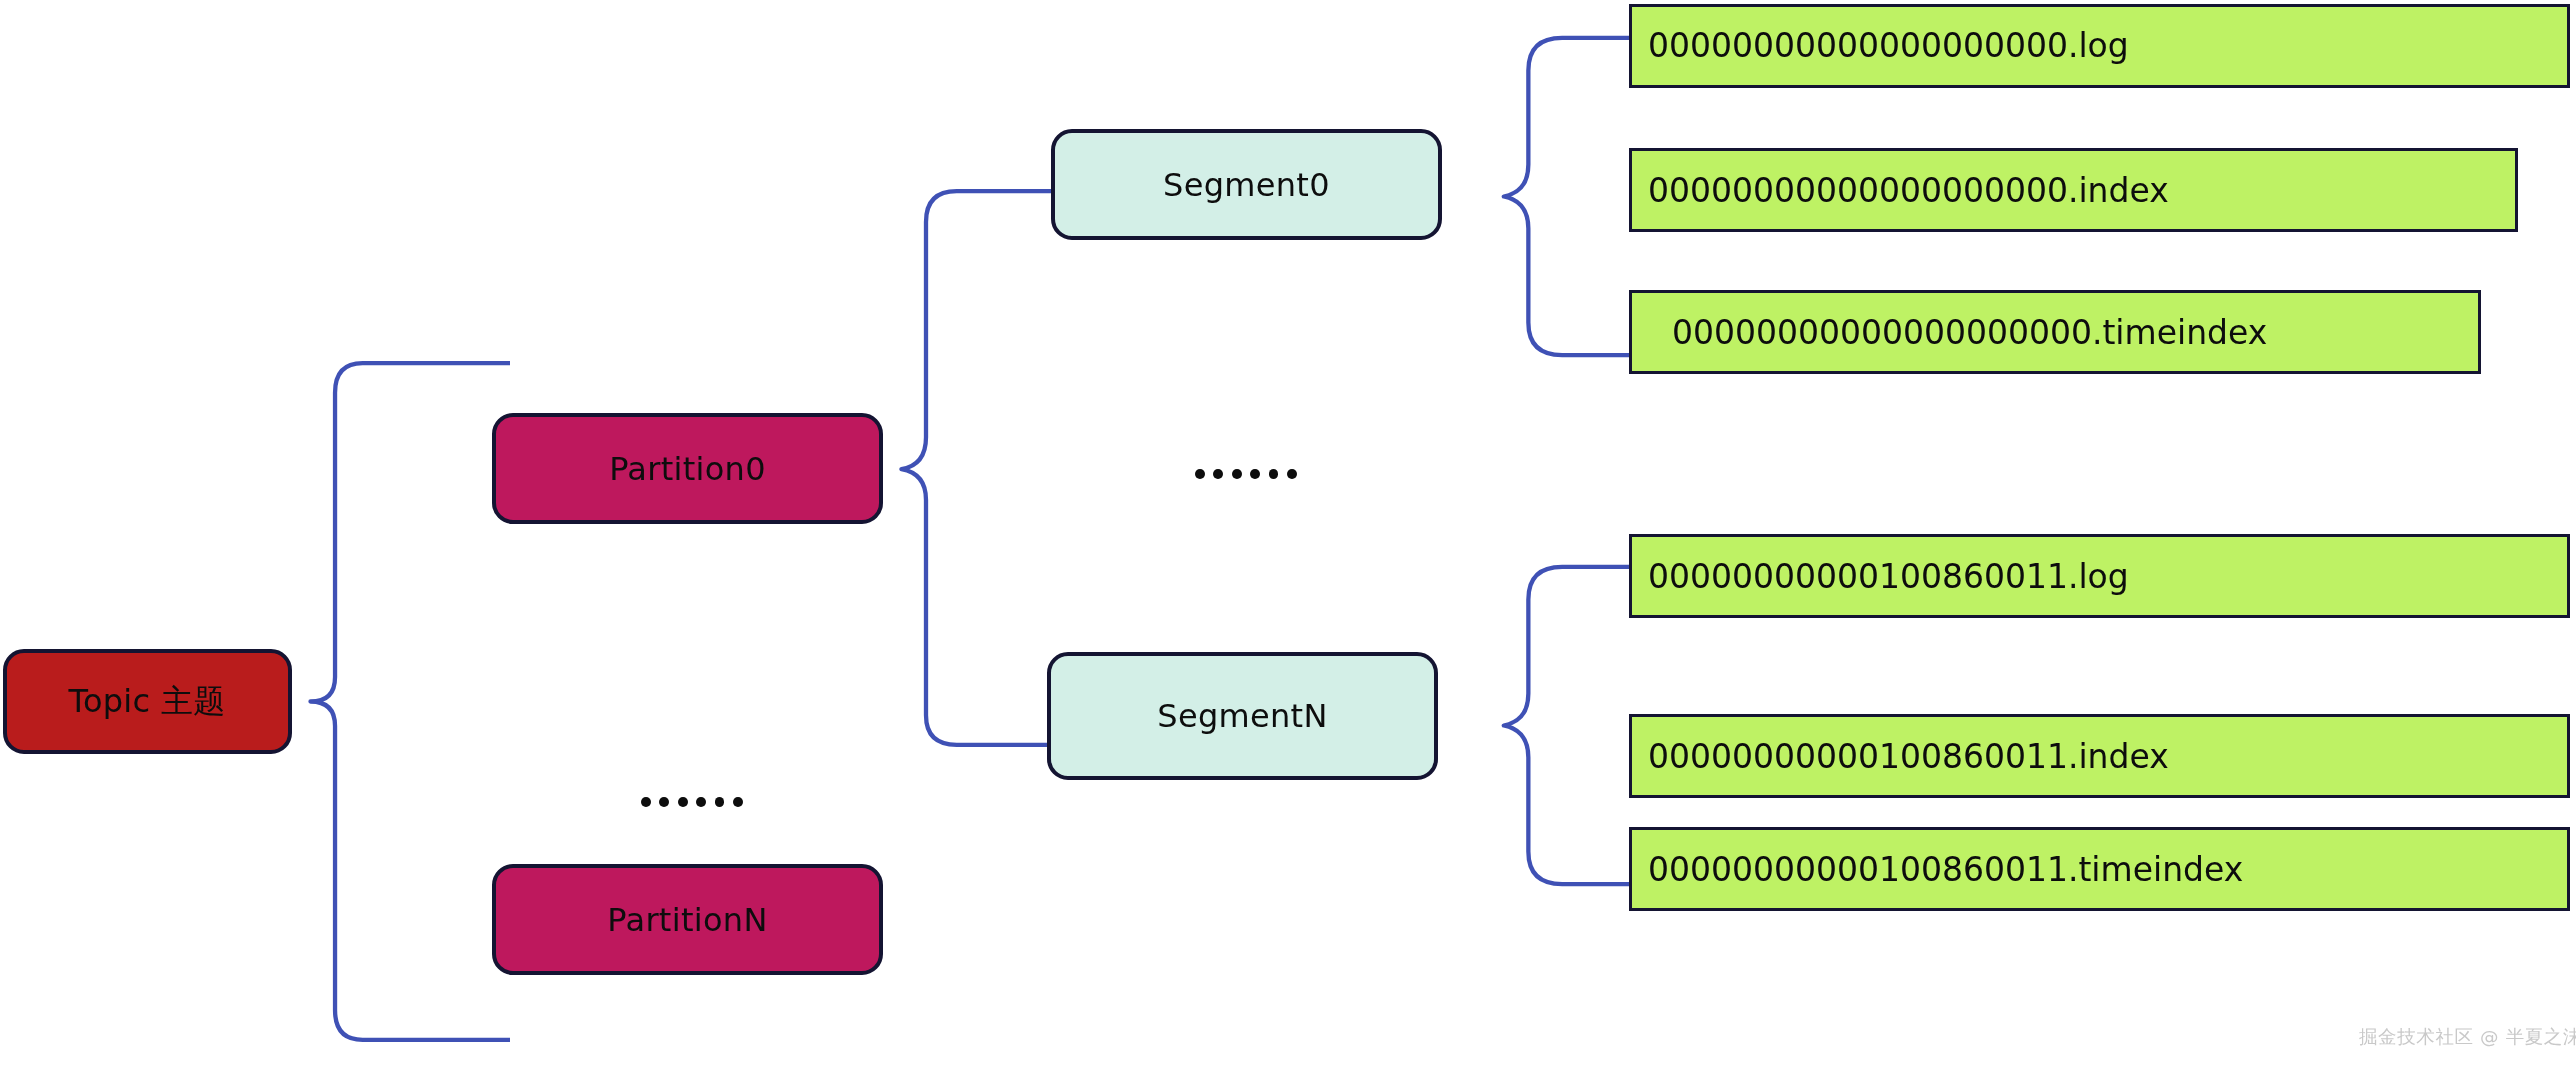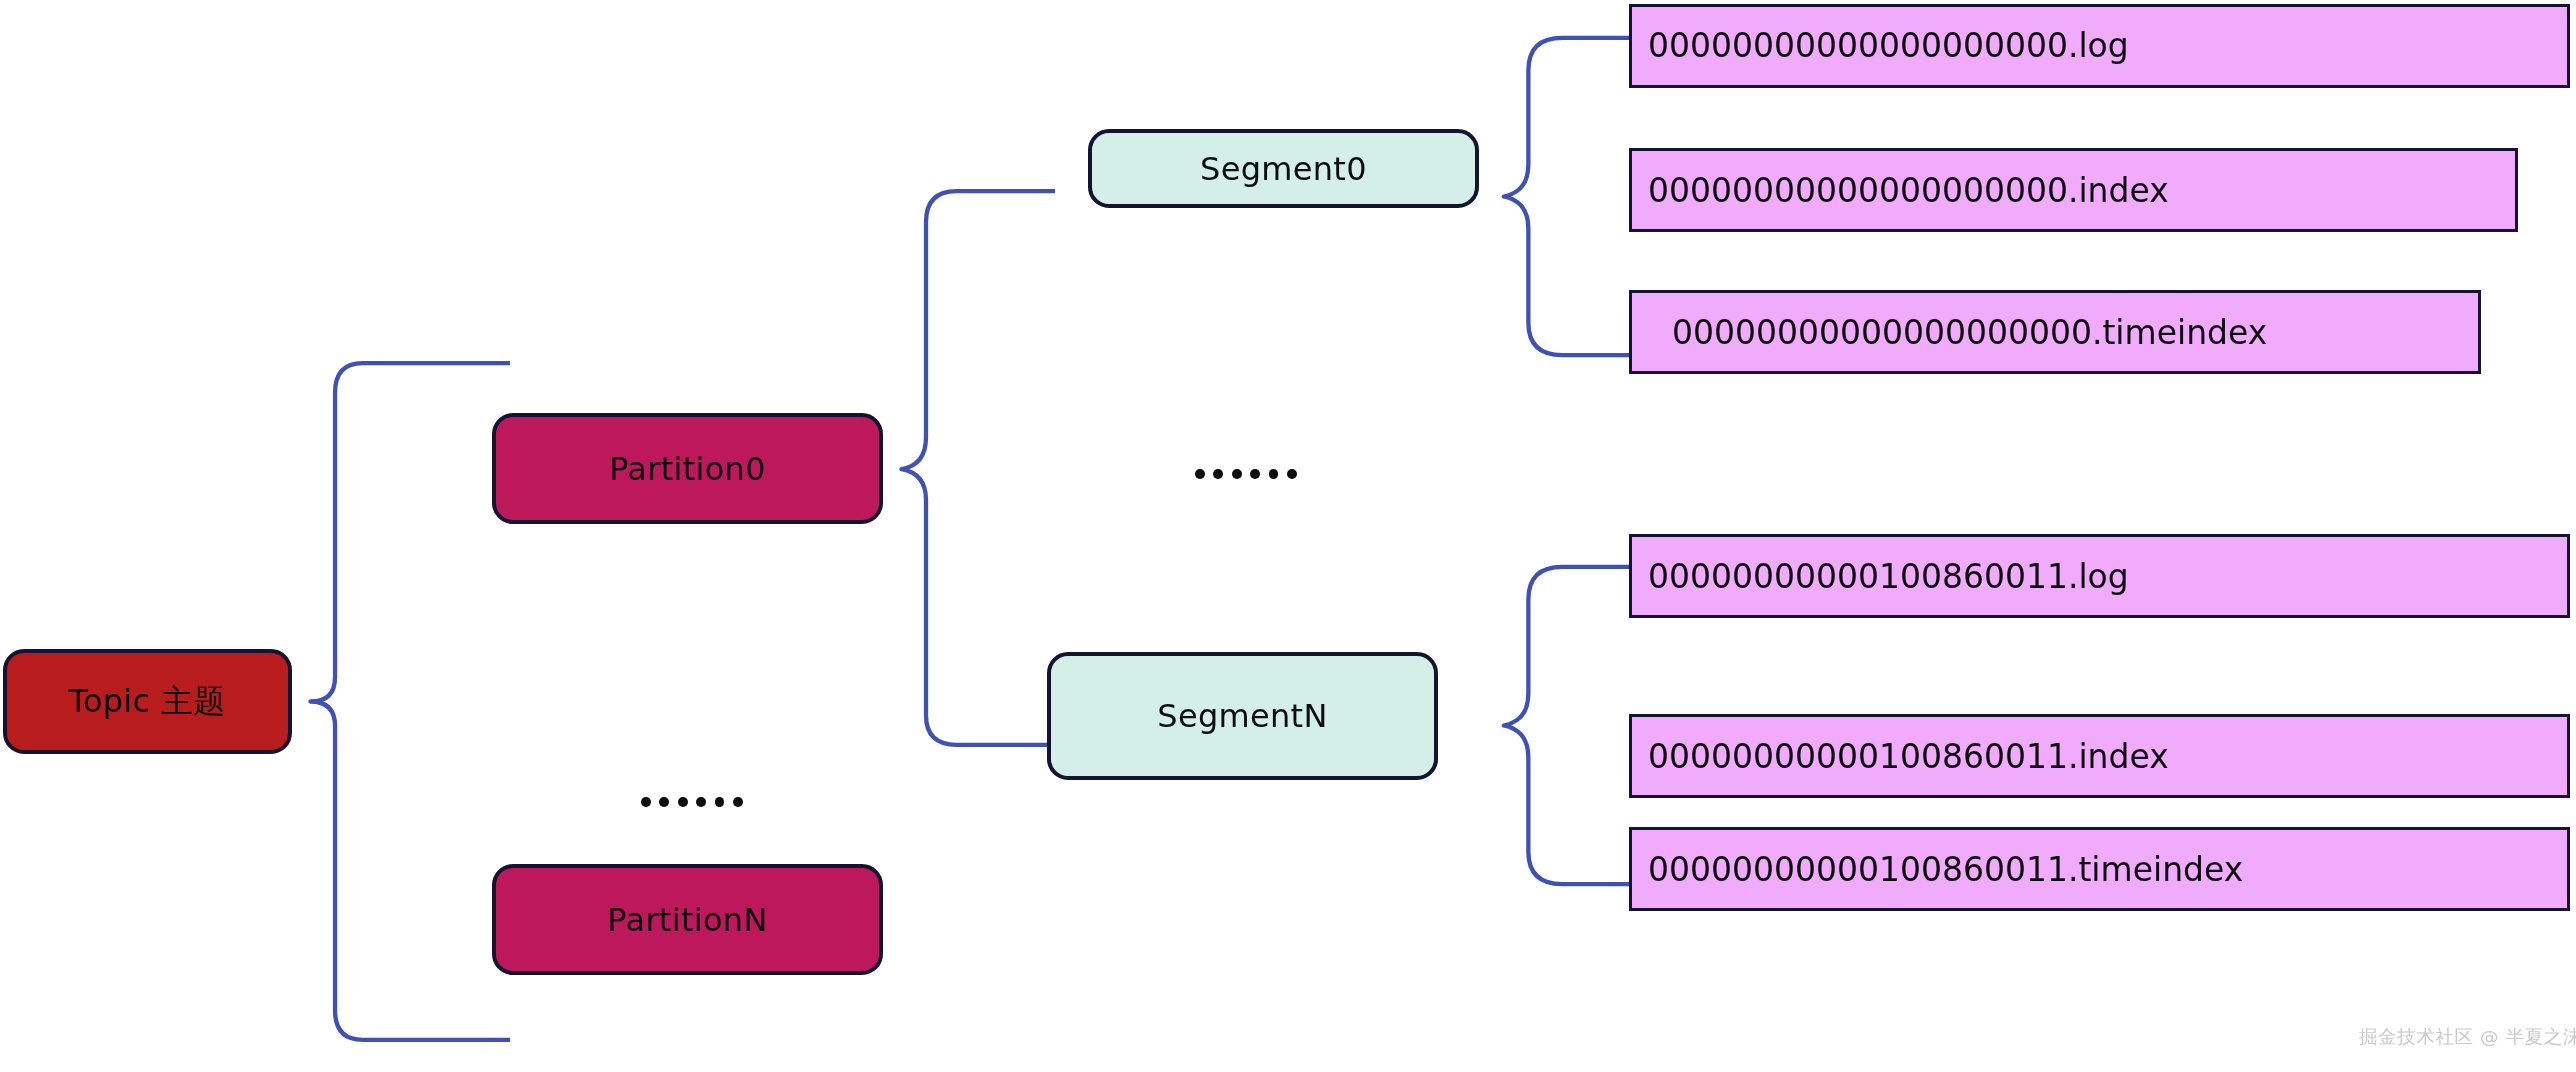--- a/index.html
+++ b/index.html
@@ -50,21 +50,21 @@
   .node-segment {
     border: 4.3px solid #141432;
     border-radius: 21px;
     background: #d3efe7;
     font-size: 32px;
   }
 
   .node-file {
     border: 3.7px solid #141432;
     border-radius: 0;
-    background: #f0abfc;
+    background: #bef264;
     font-size: 33px;
     justify-content: flex-start;
     padding-left: 16px;
     letter-spacing: 0px;
   }
 
   
   .dots {
     position: absolute;
     display: flex;
@@ -146,21 +146,21 @@
              L 120 10
              Q 70 10 70 60
              L 70 410
              Q 70 455 30 462
              Q 70 469 70 512
              L 70 862
              Q 70 910 120 910
              L 280 910"></path>
   </svg>
 
-  <div class="node node-segment" style="left:1088px; top:129px; width:391px; height:79px;">
+  <div class="node node-segment" style="left:1051px; top:129px; width:391px; height:111px;">
     <span>Segment0</span>
   </div>
 
   <div class="dots" style="left:1195px; top:469px;">
     <i></i>
       <i></i>
       <i></i>
       <i></i>
       <i></i>
       <i></i>

